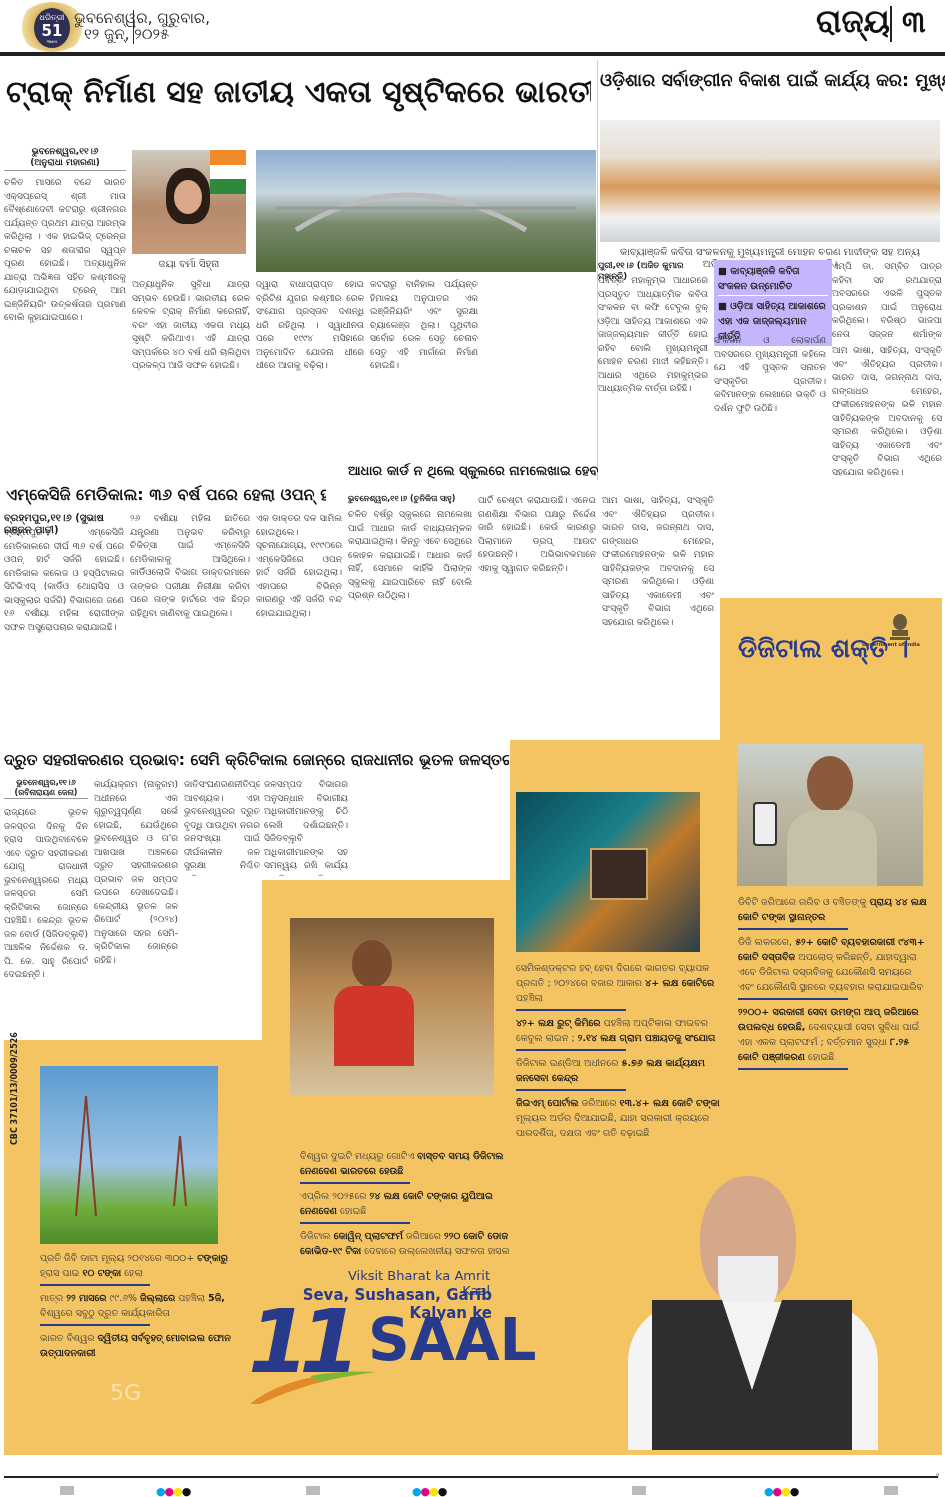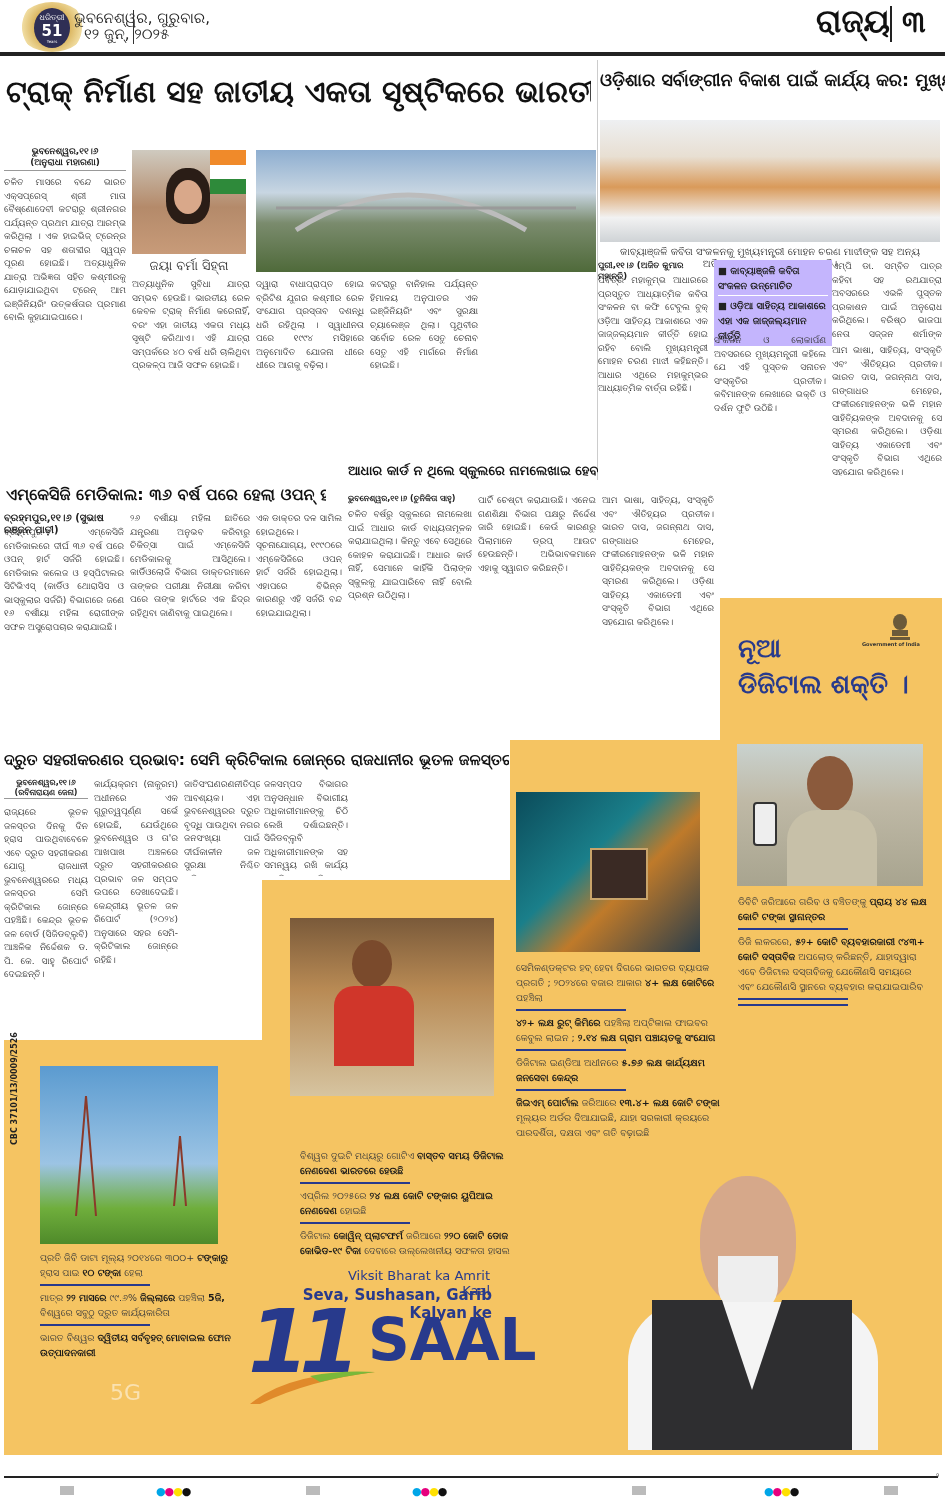--- a/index.html
+++ b/index.html
@@ -2,21 +2,21 @@
 <html><head>
 <meta charset="utf-8">
 <style>
 *{box-sizing:border-box;margin:0;padding:0}
 body{width:945px;height:1497px;background:#fff;font-family:"DejaVu Sans",sans-serif;color:#222;position:relative;overflow:hidden}
 .abs{position:absolute}
 .txt{font-size:9px;line-height:13.5px;color:#333;text-align:justify;overflow:hidden}
 .hl{font-family:"DejaVu Sans",sans-serif;font-weight:bold;color:#111;white-space:nowrap;overflow:hidden}
 .dateline{font-size:9px;font-weight:bold;color:#222;text-align:center}
 .photo{background:#888;overflow:hidden}
-.cap{font-size:13px;color:#333;text-align:center}
+.cap{font-size:10px;color:#333;text-align:center}
 .ad{background:#f5c462}
 .adtxt{font-size:9.5px;line-height:15px;color:#3a3a3a}
 .adtxt b{color:#1a1a1a}
 .sep{width:110px;height:2px;background:#283a8c;margin:4px 0}
 .rule{background:#222}
 </style>
 </head>
 <body>
 
 <div class="abs" style="left:0;top:0;width:945px;height:52px;">
@@ -104,35 +104,35 @@
 <div class="abs" style="left:888px;top:612px;width:24px;height:36px;">
   <svg width="24" height="30">
       <ellipse cx="12" cy="10" rx="7" ry="8" fill="#6b5a3a"></ellipse>
       <rect x="4" y="18" width="16" height="6" fill="#6b5a3a"></rect>
       <rect x="2" y="25" width="20" height="3" fill="#6b5a3a"></rect>
     </svg>
 </div>
 <div class="abs" style="left:862px;top:641px;font-size:5px;font-weight:bold;color:#333;">Government of India</div>
 
 <div class="abs" style="left:738px;top:630px;font-size:26px;line-height:36px;font-weight:bold;color:#283a8c;">
-  <div>ନୂଆ</div>
   <div>ଡିଜିଟାଲ ଶକ୍ତି ।</div>
 </div>
 
 <div class="abs photo" style="left:737px;top:744px;width:186px;height:142px;background:linear-gradient(180deg,#c9d2cf 0%,#bfb9a6 40%,#a8a48f 100%);">
   <div class="abs" style="left:70px;top:12px;width:46px;height:56px;border-radius:50%;background:#8b5a3c;"></div>
   <div class="abs" style="left:50px;top:66px;width:90px;height:76px;border-radius:30px 30px 0 0;background:#c7c0a8;"></div>
   <div class="abs" style="left:16px;top:58px;width:24px;height:44px;border-radius:4px;background:#eee;border:2px solid #333;"></div>
 </div>
 
 <div class="abs adtxt" style="left:738px;top:894px;width:190px;">
   <div>ଡିବିଟି ଜରିଆରେ ଗରିବ ଓ ବଞ୍ଚିତଙ୍କୁ <b>ପ୍ରାୟ ୪୪ ଲକ୍ଷ କୋଟି ଟଙ୍କା ସ୍ଥାନାନ୍ତର</b></div>
     <div class="sep"></div>
   <div>ଡିଜି ଲକରରେ, <b>୫୨+ କୋଟି ବ୍ୟବହାରକାରୀ ୯୪୩+ କୋଟି ଦସ୍ତାବିଜ</b> ଅପଲୋଡ୍ କରିଛନ୍ତି, ଯାହାଦ୍ୱାରା ଏବେ ଡିଜିଟାଲ ଦସ୍ତାବିଜକୁ ଯେକୌଣସି ସମୟରେ ଏବଂ ଯେକୌଣସି ସ୍ଥାନରେ ବ୍ୟବହାର କରାଯାଇପାରିବ</div>
     <div class="sep"></div>
+  <div><b>୨୨୦୦+ ସରକାରୀ ସେବା ଉମଙ୍ଗ ଆପ୍ ଜରିଆରେ ଉପଲବ୍ଧ ହେଉଛି,</b> ଦେଶବ୍ୟାପୀ ସେବା ସୁବିଧା ପାଇଁ ଏହା ଏକକ ପ୍ଲାଟଫର୍ମ ; ବର୍ତ୍ତମାନ ସୁଦ୍ଧା <b>୮.୨୫ କୋଟି ପଞ୍ଜୀକରଣ</b> ହୋଇଛି</div>
     <div class="sep"></div>
 </div>
 
 <div class="abs photo" style="left:516px;top:792px;width:184px;height:160px;background:linear-gradient(135deg,#0b4b5a 0%,#1a7f8a 40%,#bf7a2a 60%,#2a3d4a 100%);">
   <div class="abs" style="left:74px;top:56px;width:58px;height:52px;background:#3a2a24;border:2px solid #c9a46a;"></div>
 </div>
 
 <div class="abs adtxt" style="left:516px;top:960px;width:210px;">
   <div>ସେମିକଣ୍ଡକ୍ଟର ହବ୍ ହେବା ଦିଗରେ ଭାରତର ବ୍ୟାପକ ପ୍ରଗତି ; ୨୦୨୪ରେ ବଜାର ଆକାର <b>୪+ ଲକ୍ଷ କୋଟିରେ</b> ପହଞ୍ଚିଲା</div>
     <div class="sep"></div>

